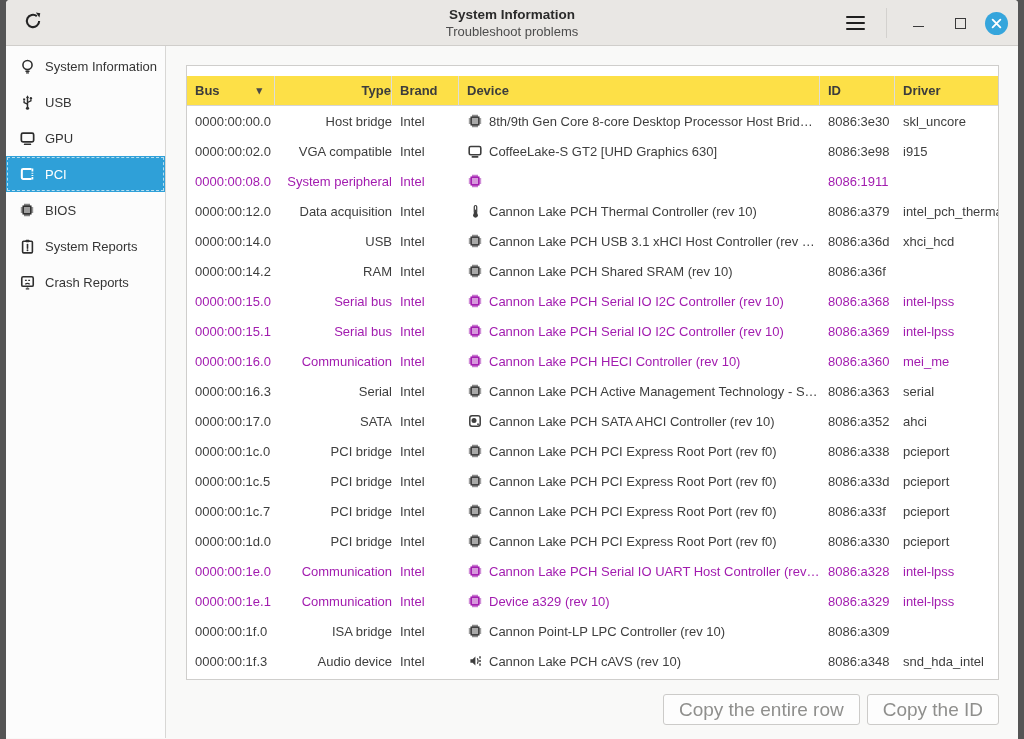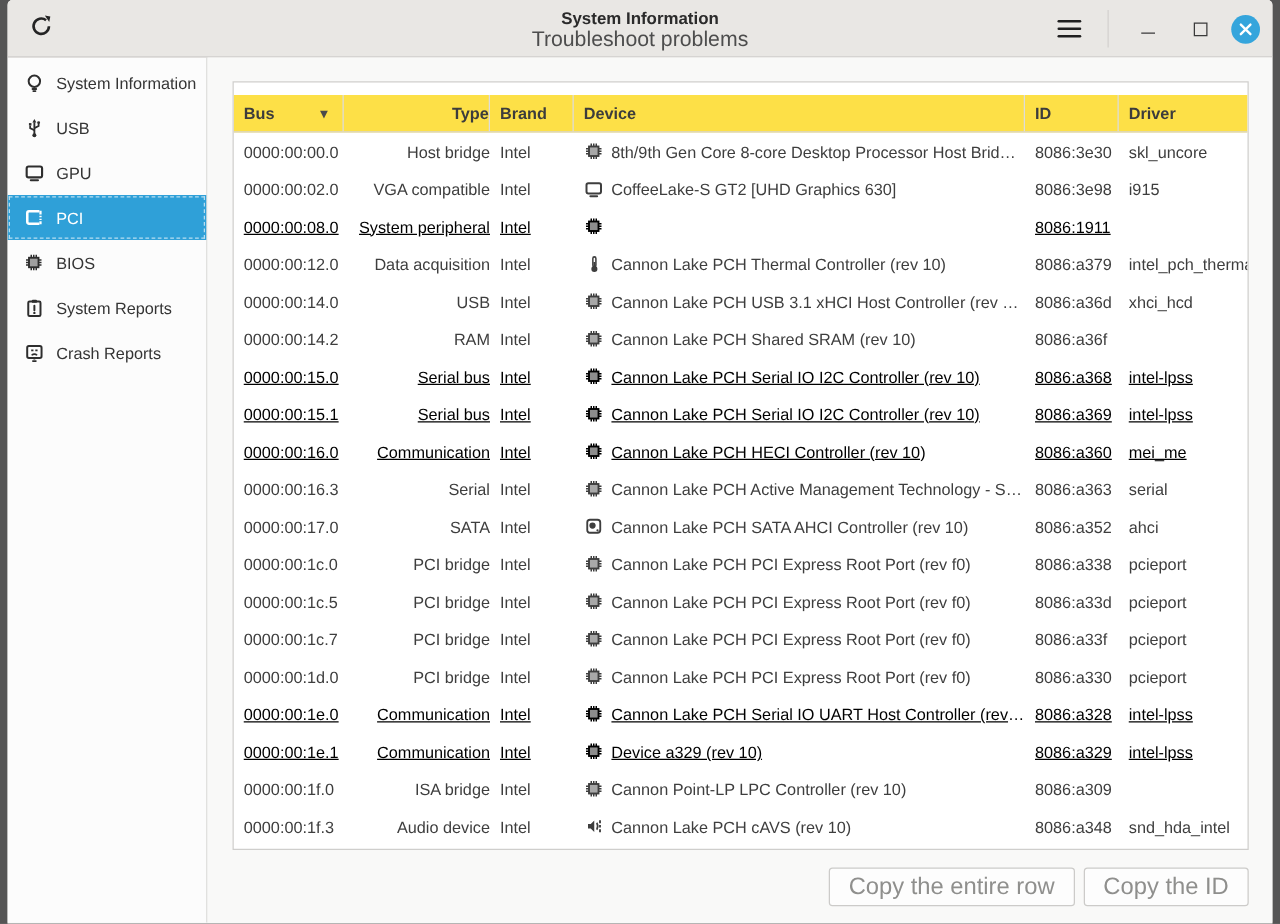--- a/index.html
+++ b/index.html
@@ -12,21 +12,21 @@
   
   .titlebar{
     position:relative;height:46px;background:#e9e7e4;
     border-bottom:1px solid #d0cecb;display:flex;align-items:center;
   }
   .tb-btn{width:34px;height:34px;display:flex;align-items:center;justify-content:center;
     border-radius:3px;cursor:default;}
   .refresh{position:absolute;left:10px;top:6px;}
   .title-block{position:absolute;left:0;right:0;top:5px;text-align:center;pointer-events:none;}
   .title{font-size:13.5px;font-weight:bold;color:#2b2b2b;line-height:19px;}
-  .subtitle{font-size:17px;color:#4d4d4d;line-height:15px;}
+  .subtitle{font-size:13px;color:#4d4d4d;line-height:15px;}
   .tb-right{position:absolute;right:6px;top:0;height:46px;display:flex;align-items:center;gap:8px;}
   .menu-bars{display:flex;flex-direction:column;gap:3.5px;padding:6px;}
   .menu-bars i{display:block;width:19px;height:2.6px;background:#1f1f1f;border-radius:1px;}
   .tb-sep{width:1px;height:30px;background:#d3d1ce;margin:0 6px;}
   .min-glyph{width:11px;height:8px;border-bottom:1.6px solid #3a3a3a;}
   .max-glyph{width:11px;height:11px;border:1.4px solid #3a3a3a;}
   .close-btn{width:23px;height:23px;border-radius:50%;background:#35a5dc;
     display:flex;align-items:center;justify-content:center;margin-right:4px;}
   .close-btn svg{display:block;}
   
@@ -46,21 +46,21 @@
     background:#ffffff;border:1px solid #cfcecc;overflow:hidden;
     display:flex;flex-direction:column;
   }
   .thead{display:flex;height:30px;flex:none;background:#fde047;
     border-bottom:1px solid #d6d5d3;margin-top:10px;}
   .th{display:flex;align-items:center;padding-left:8px;font-size:13px;
     font-weight:bold;color:#3c3c3c;border-right:1px solid #dddcda;}
   .th:last-child{border-right:none;}
   .th .sort{margin-left:auto;margin-right:12px;font-size:11px;color:#4a4a4a;}
   .row{display:flex;height:30px;flex:none;font-size:13px;color:#3e3e3e;}
-  .row.muted{color:#000000;text-decoration:underline;}
+  .row.muted{color:#a21caf;}
   .cell{display:flex;align-items:center;padding-left:8px;overflow:hidden;white-space:nowrap;}
   .col0{width:88px;}.col1{width:117px;justify-content:flex-end;}.col2{width:67px;}.col3{width:361px;}
   .col4{width:75px;}.col5{flex:1;}
   .cell .d-icon{flex:none;width:16px;height:16px;margin-right:6px;display:flex;
     align-items:center;justify-content:center;color:currentColor;}
   .cell .d-text{overflow:hidden;text-overflow:ellipsis;white-space:nowrap;}
   
   .actions{position:absolute;right:19px;bottom:13px;display:flex;gap:7px;}
   .btn{height:31px;padding:0 15px;background:#fdfdfd;border:1px solid #cccbc9;
     border-radius:3px;font-size:19px;color:#8f8f8d;font-family:inherit;}

